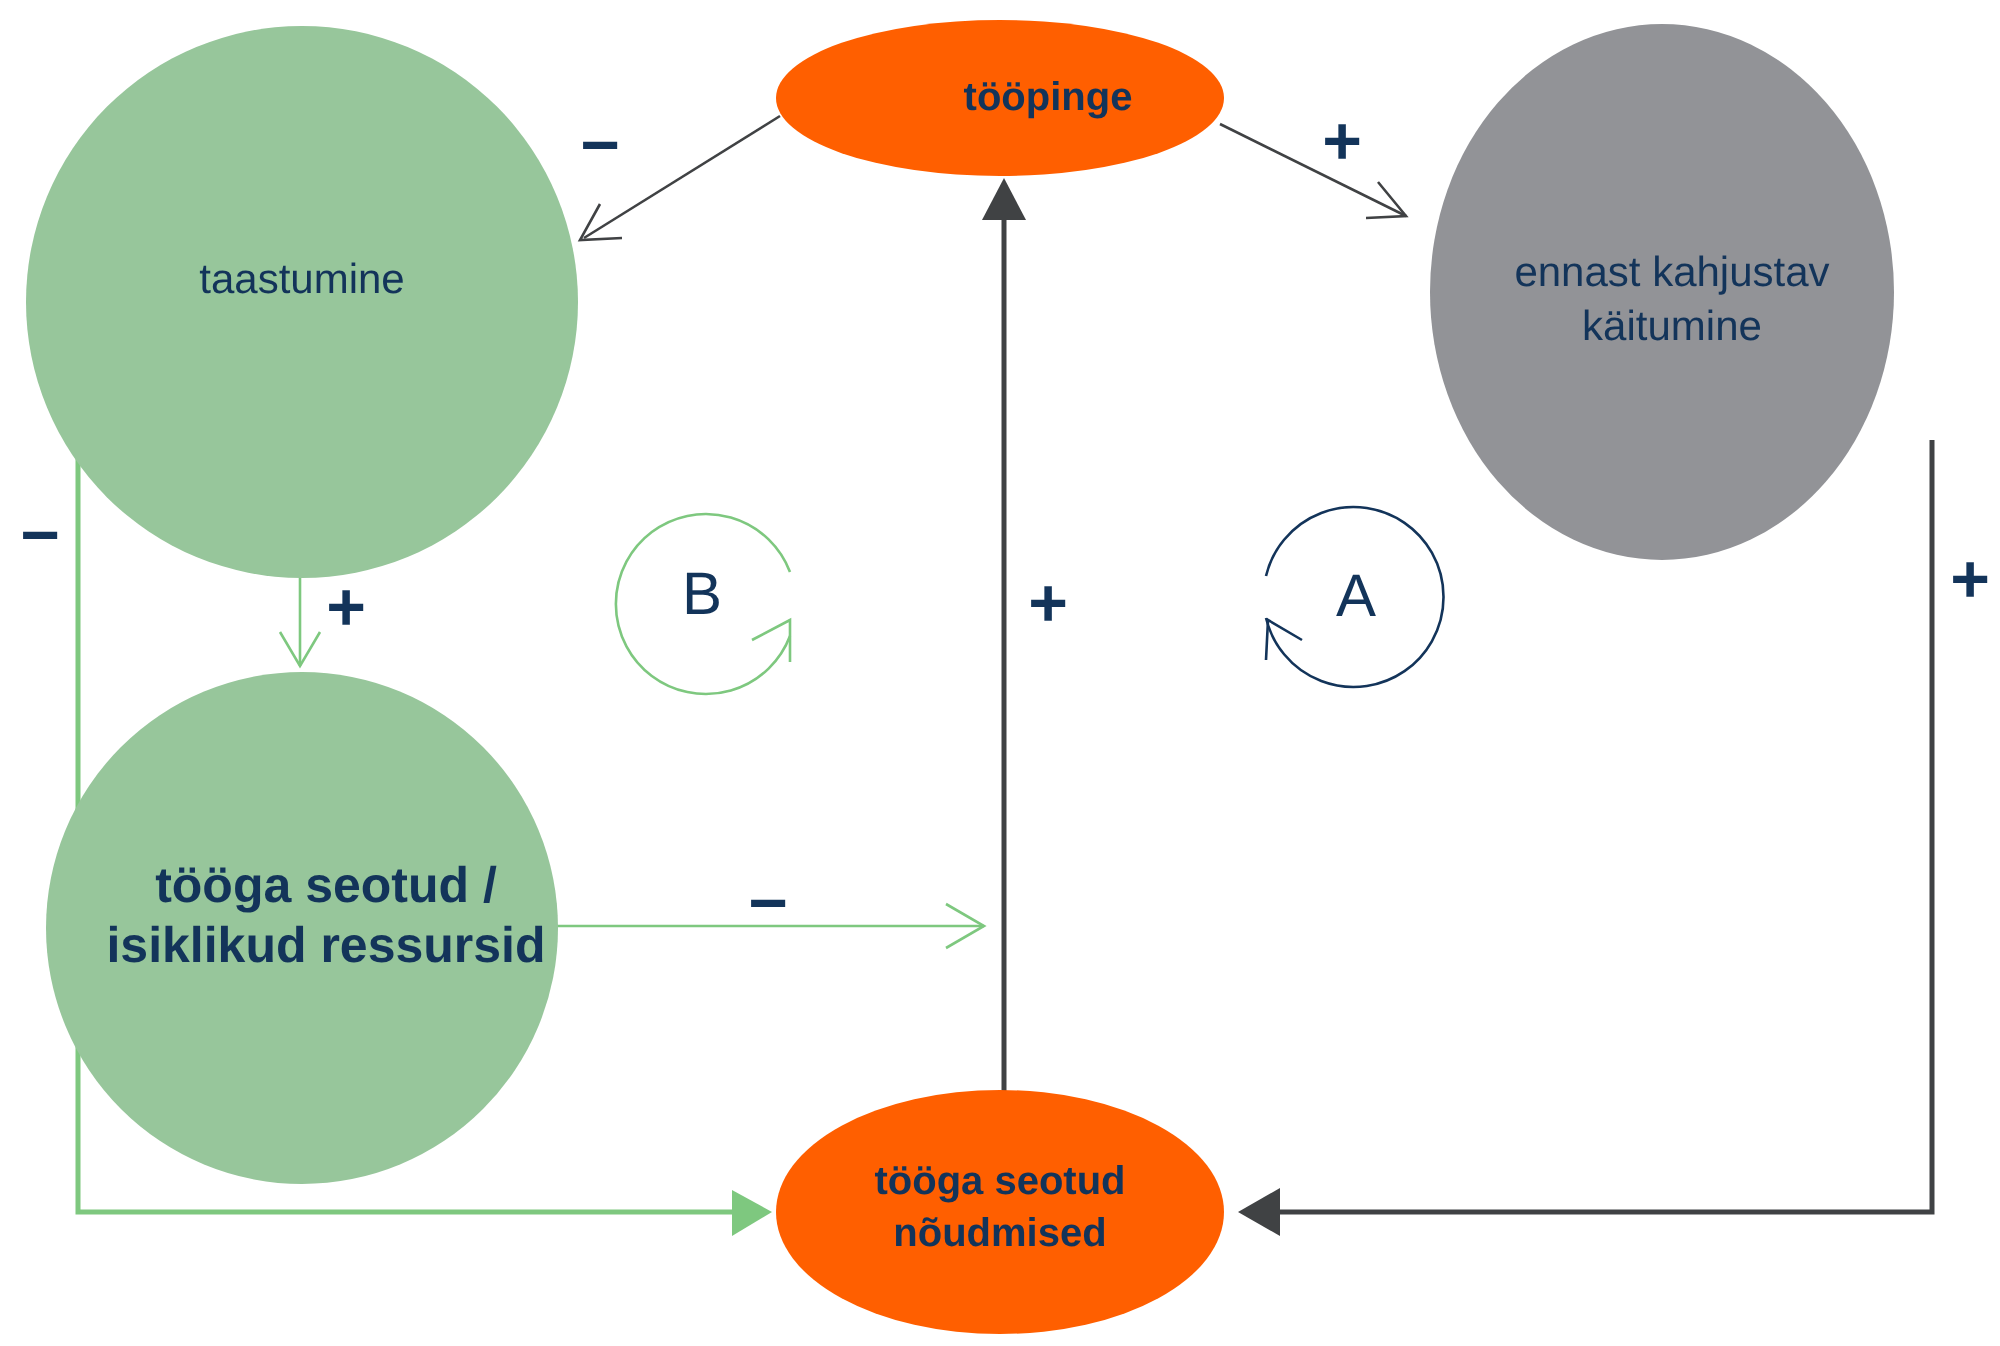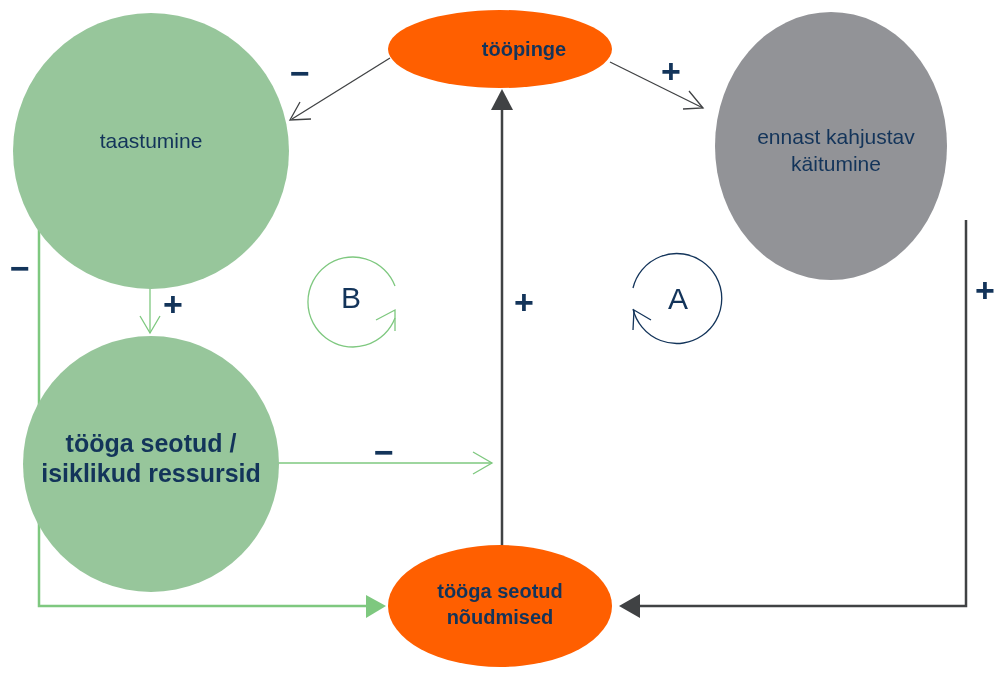--- a/index.html
+++ b/index.html
@@ -59,21 +59,21 @@
 </svg>
 
 <div class="node-text" style="left:151px;top:140px;width:250px;">
   <div class="sub">taastumine</div>
 </div>
 
 <div class="node-text" style="left:836px;top:146px;width:230px;">
   <div class="sub" style="margin-top:8px;width:170px;margin-left:auto;margin-right:auto;text-align:center;">ennast kahjustav käitumine</div>
 </div>
 
-<div class="node-text title" style="left:151px;top:458px;width:220px;">tööga seotud / isiklikud ressursid</div>
+<div class="node-text title" style="left:163px;top:458px;width:220px;">tööga seotud / isiklikud ressursid</div>
 
 <div class="node-text oval-title" style="left:524px;top:49px;text-align:right;">tööpinge</div>
 
 <div class="node-text oval-title" style="left:500px;top:604px;width:170px;">tööga seotud nõudmised</div>
 
 <div class="sign" style="left:300px;top:73px;">−</div>
 <div class="sign" style="left:671px;top:71px;">+</div>
 <div class="sign" style="left:173px;top:304px;">+</div>
 <div class="sign" style="left:20px;top:268px;">−</div>
 <div class="sign" style="left:384px;top:452px;">−</div>

